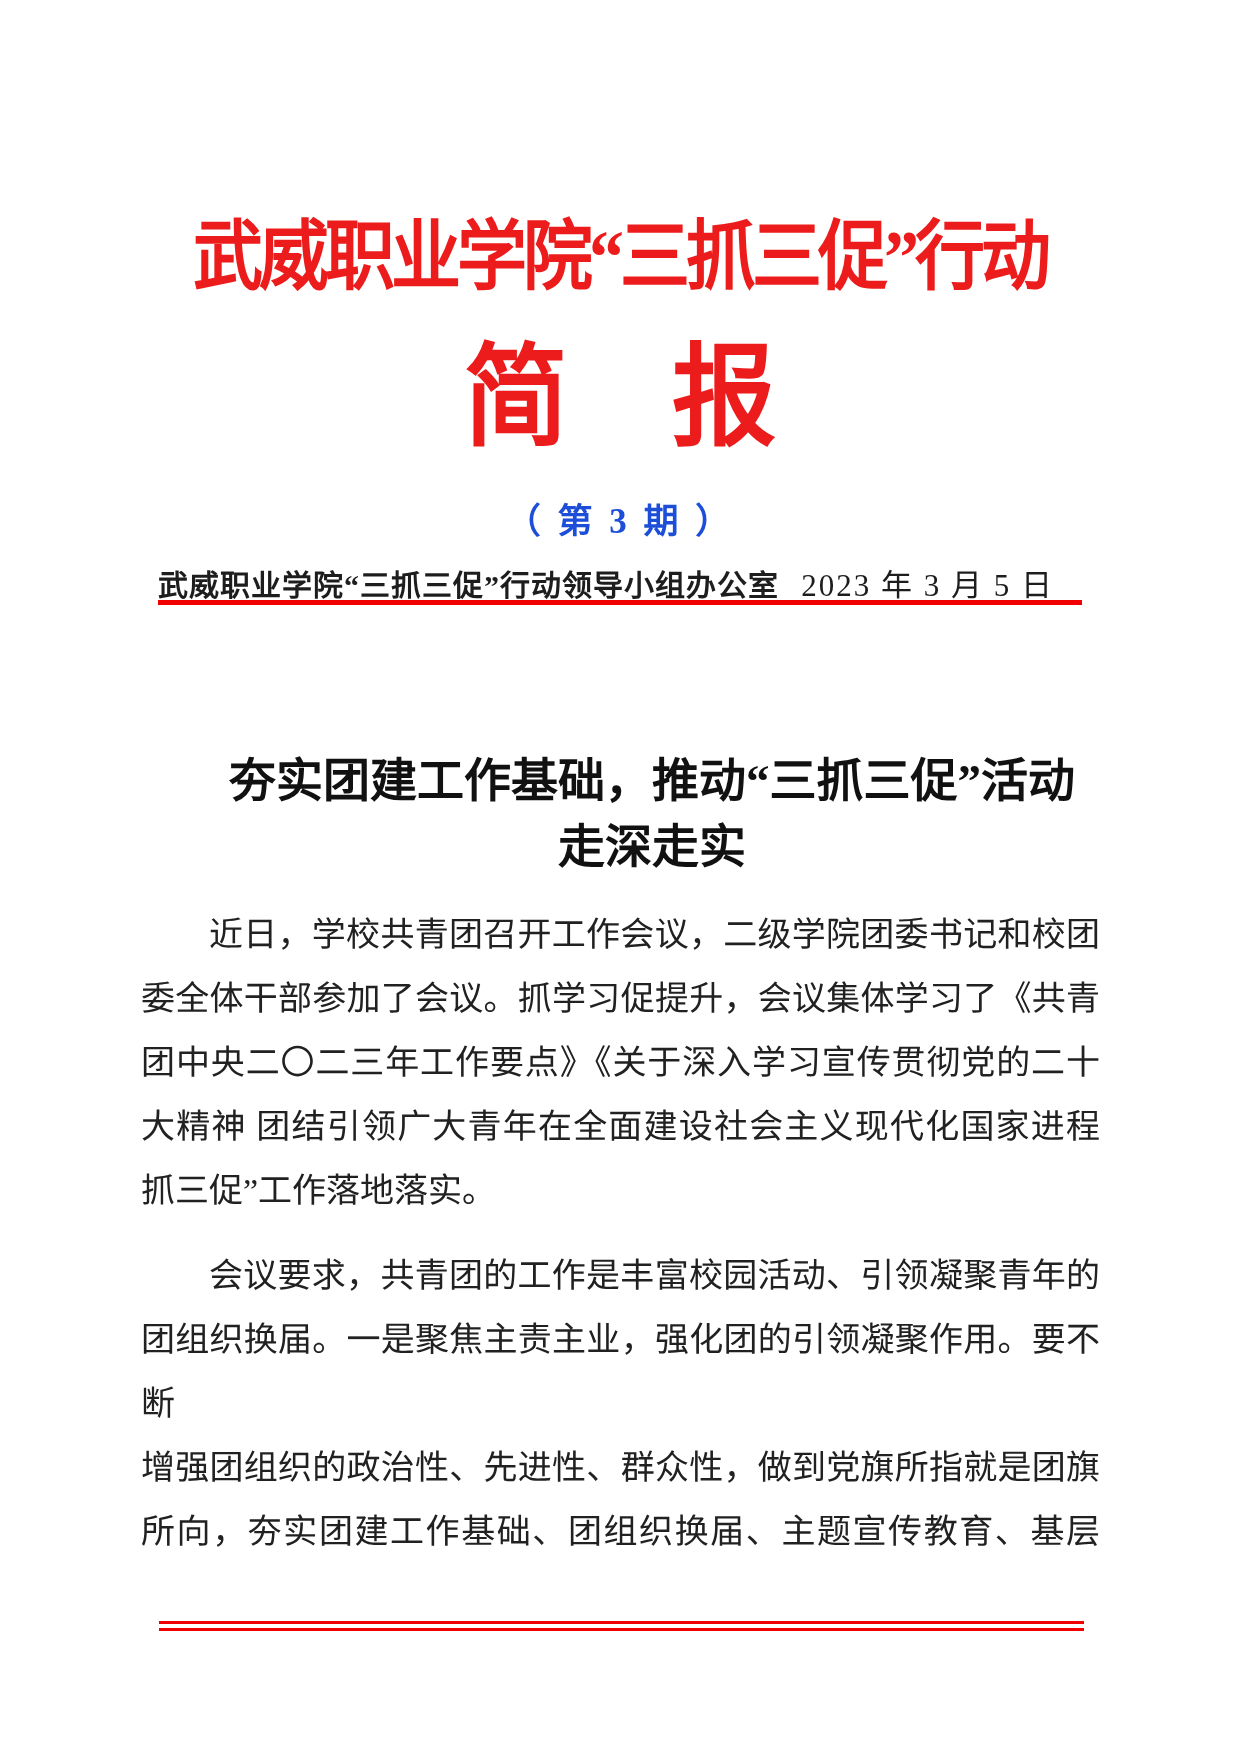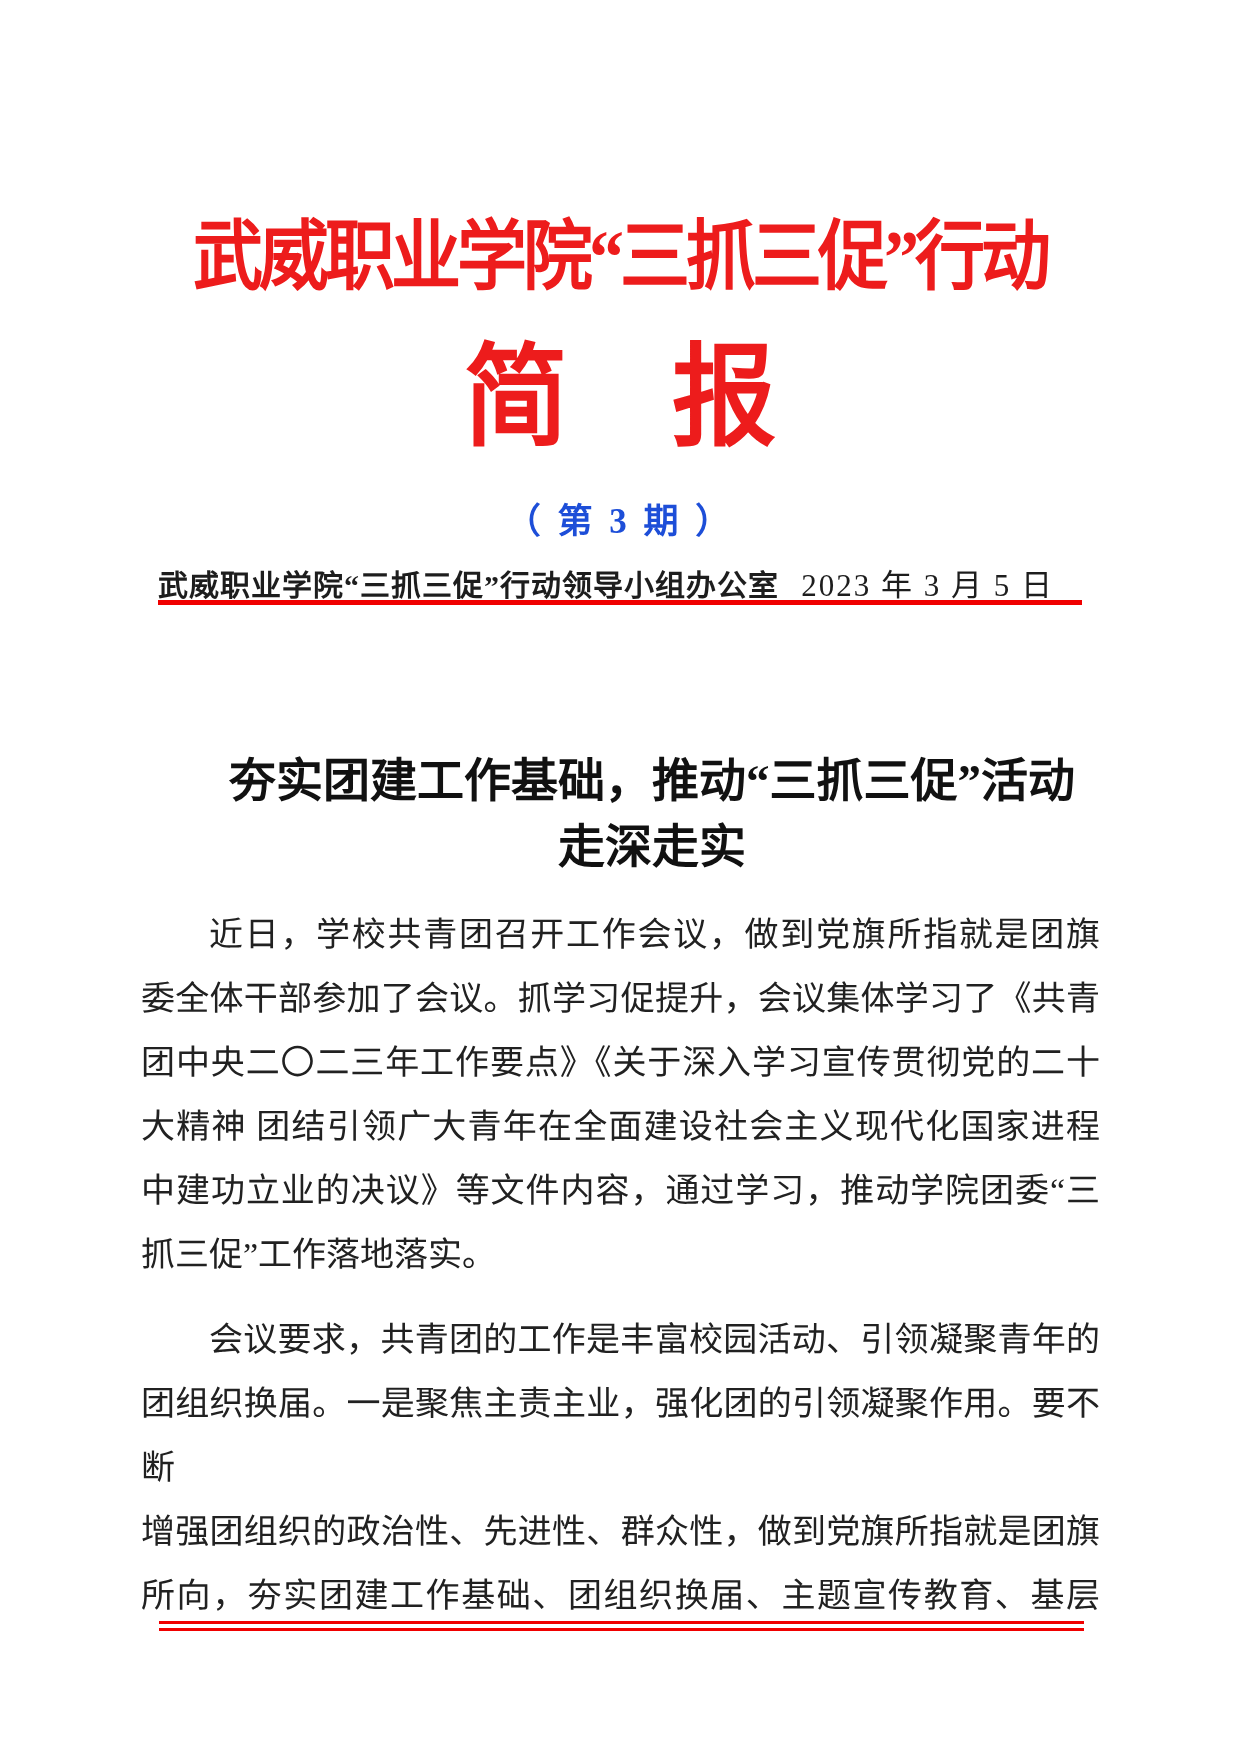--- a/index.html
+++ b/index.html
@@ -133,25 +133,24 @@
   </header>
 
   <main>
     <h1 class="article-title">
       <div>夯实团建工作基础，推动“三抓三促”活动</div>
       <div>走深走实</div>
     </h1>
 
     <section class="body-text">
       <div class="para">
-        <div class="bl first jl">近日，学校共青团召开工作会议，做到党旗所指就是团旗</div>
+        <div class="bl first jl">近日，学校共青团召开工作会议，二级学院团委书记和校团</div>
         <div class="bl jl">委全体干部参加了会议。抓学习促提升，会议集体学习了《共青</div>
         <div class="bl jl">团中央二〇二三年工作要点》《关于深入学习宣传贯彻党的二十</div>
         <div class="bl jl">大精神 团结引领广大青年在全面建设社会主义现代化国家进程</div>
-        <div class="bl jl">中建功立业的决议》等文件内容，通过学习，推动学院团委“三</div>
         <div class="bl end">抓三促”工作落地落实。</div>
       </div>
       <div class="para para2">
         <div class="bl first jl">会议要求，共青团的工作是丰富校园活动、引领凝聚青年的</div>
         <div class="bl jl">团组织换届。一是聚焦主责主业，强化团的引领凝聚作用。要不断</div>
         <div class="bl jl">增强团组织的政治性、先进性、群众性，做到党旗所指就是团旗</div>
         <div class="bl jl">所向，夯实团建工作基础、团组织换届、主题宣传教育、基层</div>
       </div>
     </section>
   </main>

